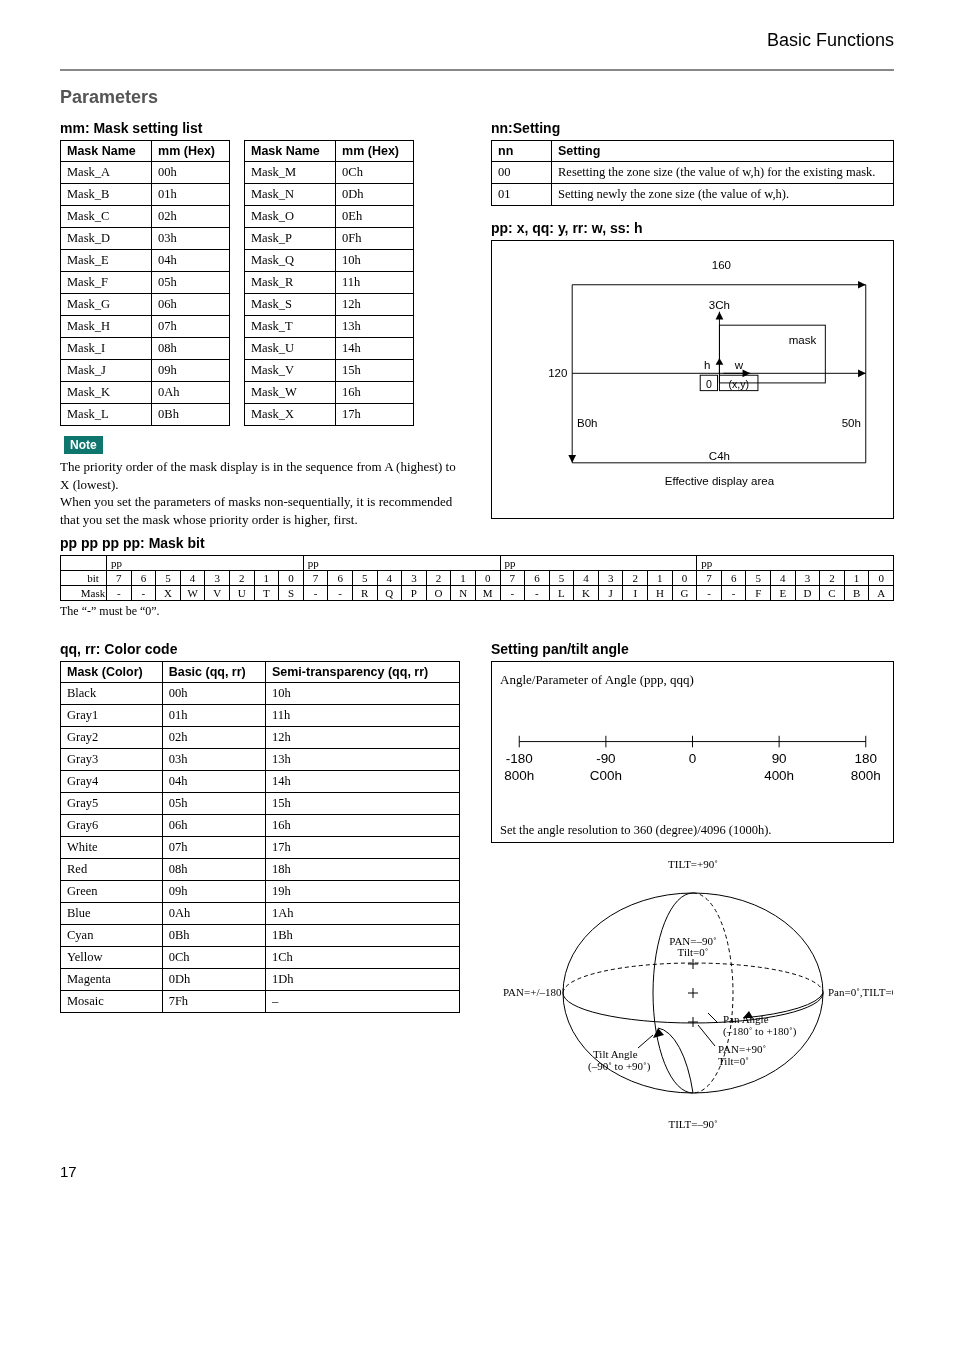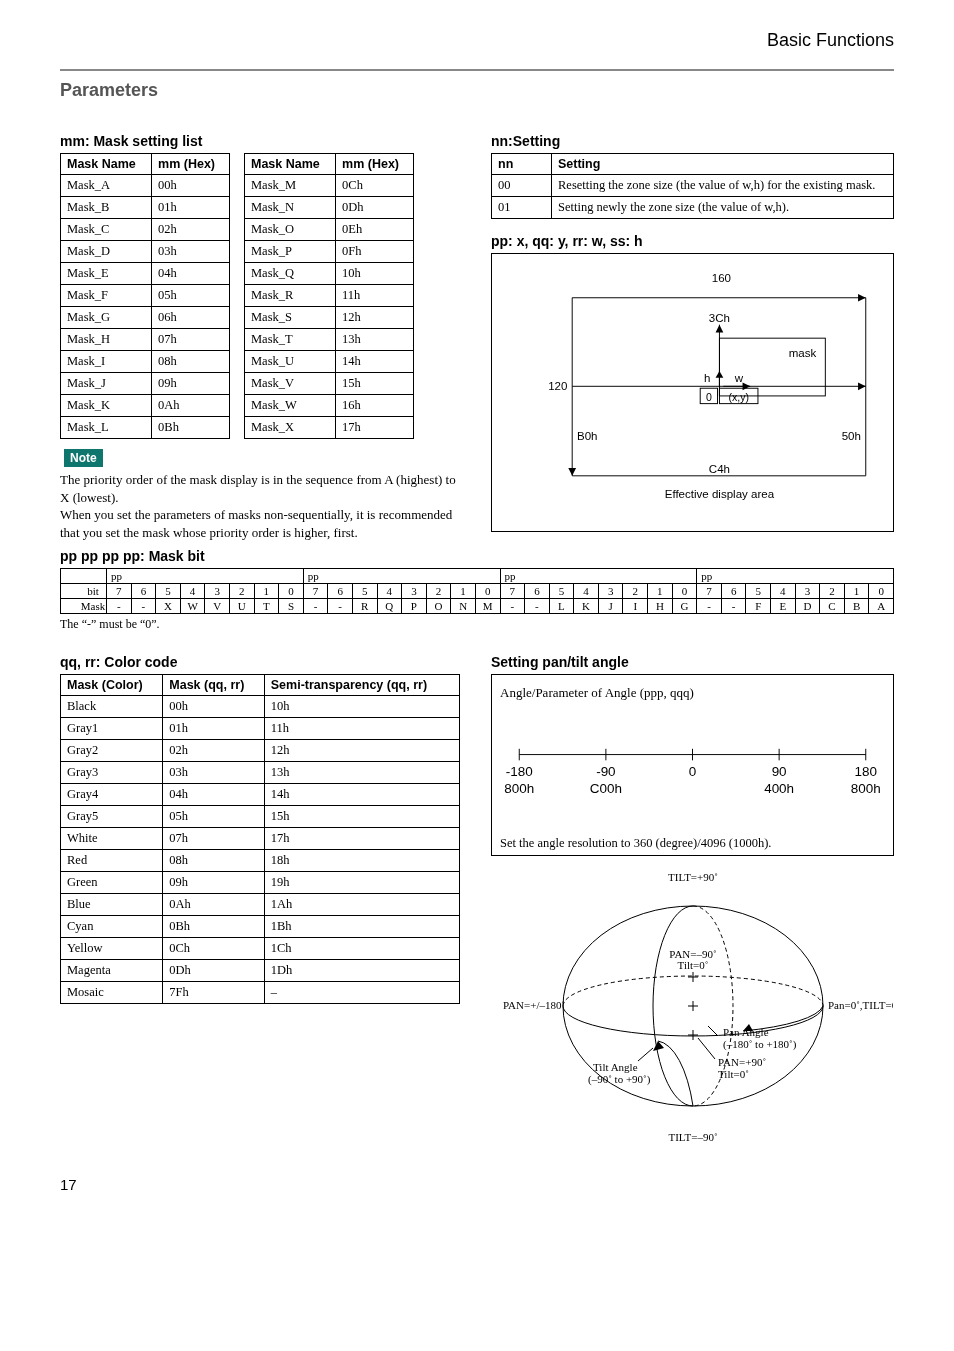--- a/index.html
+++ b/index.html
@@ -18,22 +18,22 @@
     font-family: Arial, sans-serif;
     font-size: 18px;
     margin-bottom: 18px;
   }
   .section-title {
     font-family: Arial, sans-serif;
     font-size: 18px;
     font-weight: bold;
     color: #555;
     border-top: 2px solid #888;
-    padding-top: 9px;
-    margin-bottom: 24px;
+    padding-top: 16px;
+    margin-bottom: 4px;
   }
   .subhead {
     font-family: Arial, sans-serif;
     font-size: 14px;
     font-weight: bold;
     margin: 8px 0 4px 0;
   }
   .columns { display: flex; gap: 28px; }
   .col { flex: 1; }
   table.data {
@@ -380,21 +380,21 @@
 <div class="footnote">The “-” must be “0”.</div>
 
 <div class="columns" style="margin-top:14px">
 
   <div class="col">
     <div class="subhead">qq, rr: Color code</div>
     <table class="data colorcode">
       <thead>
           <tr>
         <th>Mask (Color)</th>
-        <th>Mask (qq, rr)</th>
+        <th>Basic (qq, rr)</th>
         <th>Semi-transparency (qq, rr)</th>
       </tr>
         </thead>
       <tbody id="color-body">
           <tr>
             <td>Black</td>
             <td>00h</td>
             <td>10h</td>
           </tr>
           <tr>
@@ -414,20 +414,25 @@
           </tr>
           <tr>
             <td>Gray4</td>
             <td>04h</td>
             <td>14h</td>
           </tr>
           <tr>
             <td>Gray5</td>
             <td>05h</td>
             <td>15h</td>
+          </tr>
+          <tr>
+            <td>Gray6</td>
+            <td>06h</td>
+            <td>16h</td>
           </tr>
           <tr>
             <td>White</td>
             <td>07h</td>
             <td>17h</td>
           </tr>
           <tr>
             <td>Red</td>
             <td>08h</td>
             <td>18h</td>

